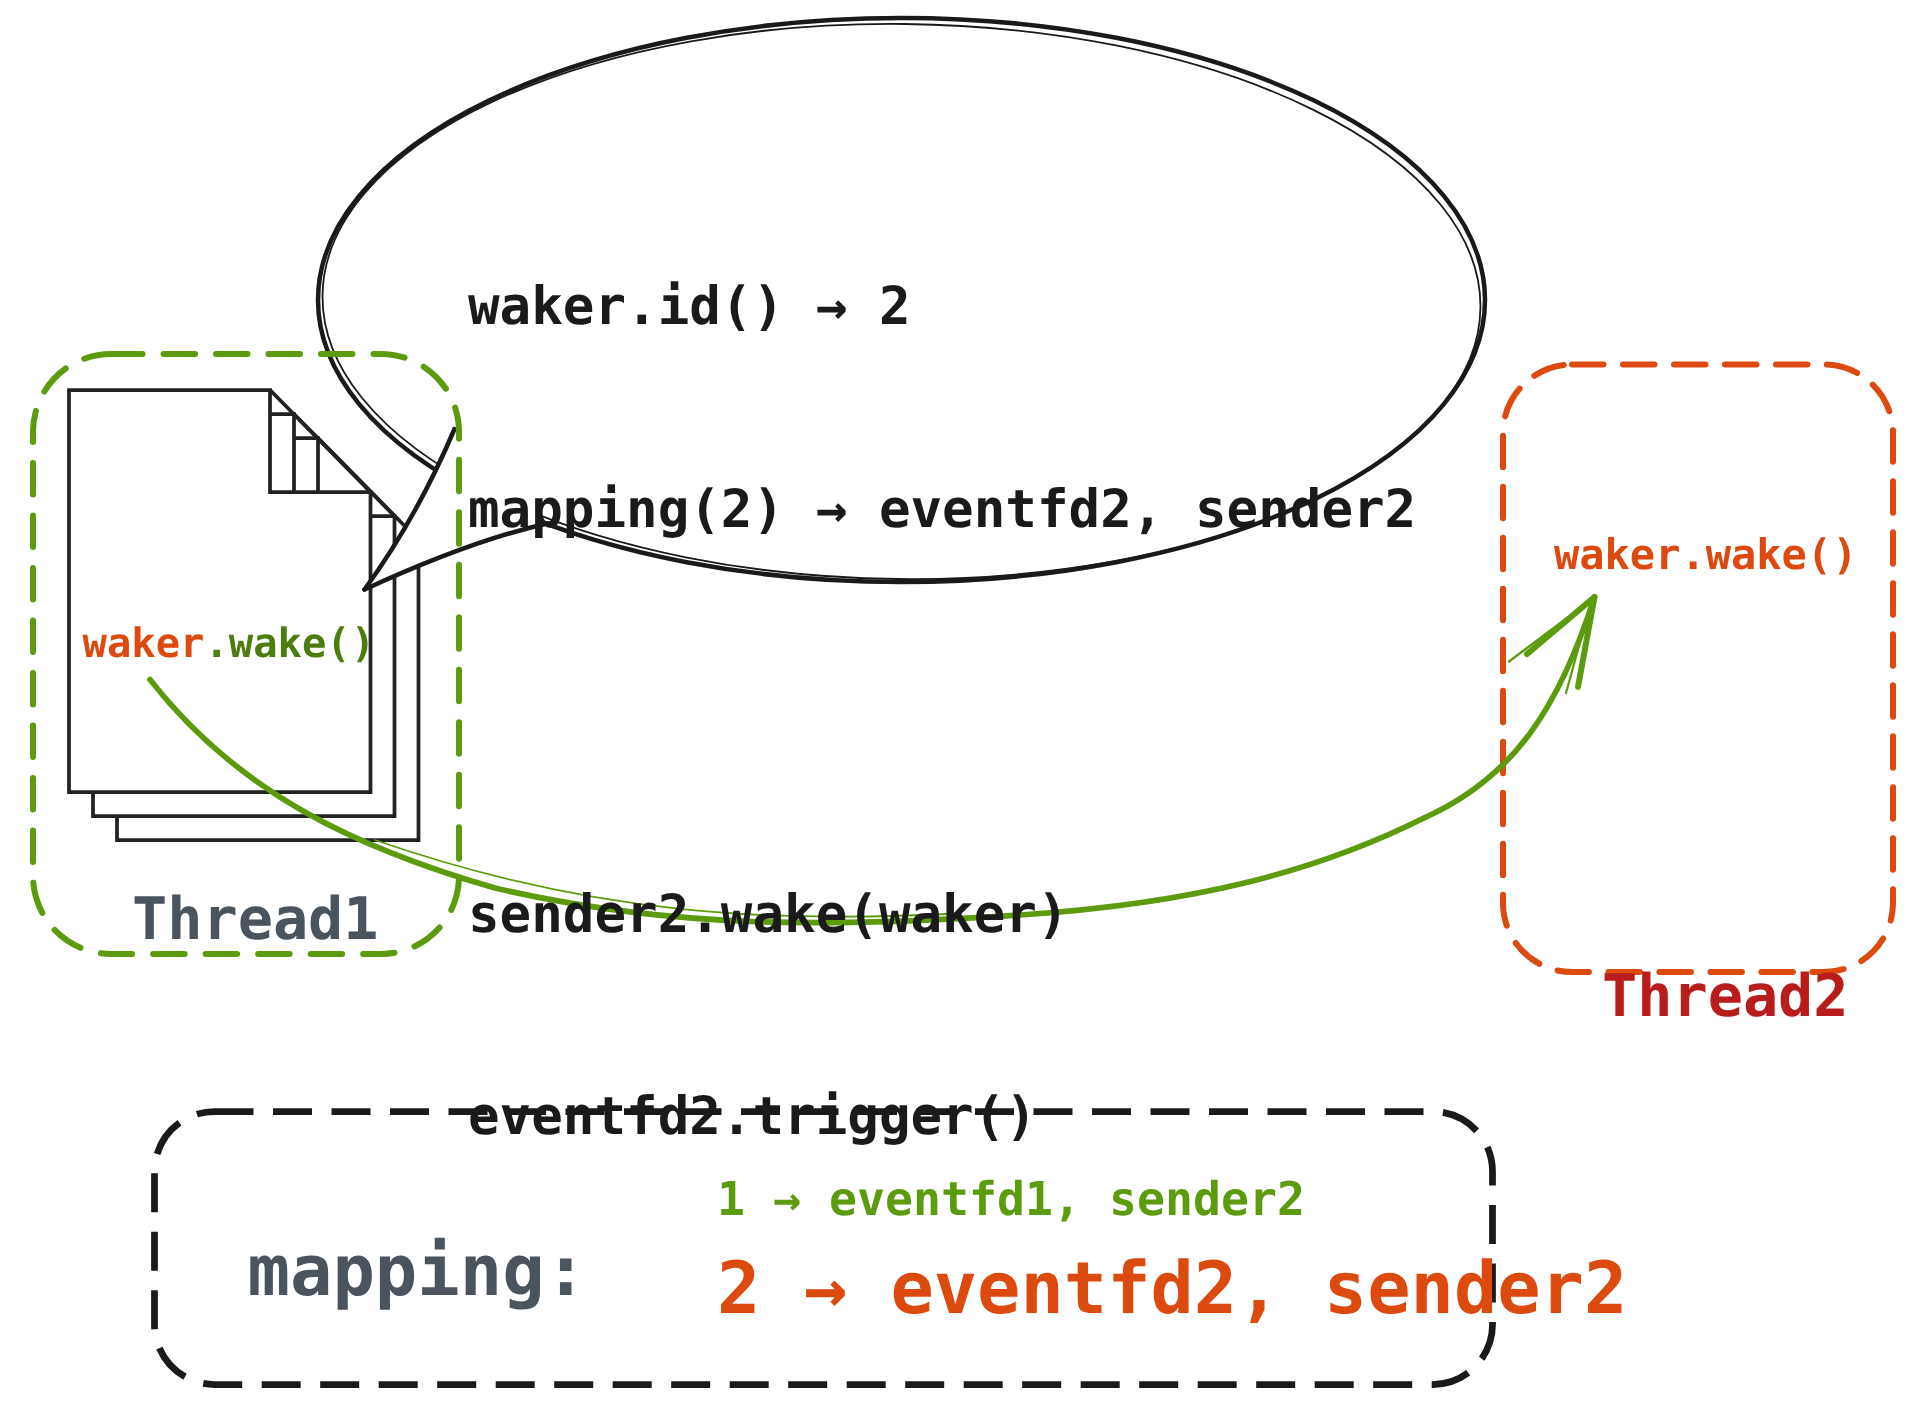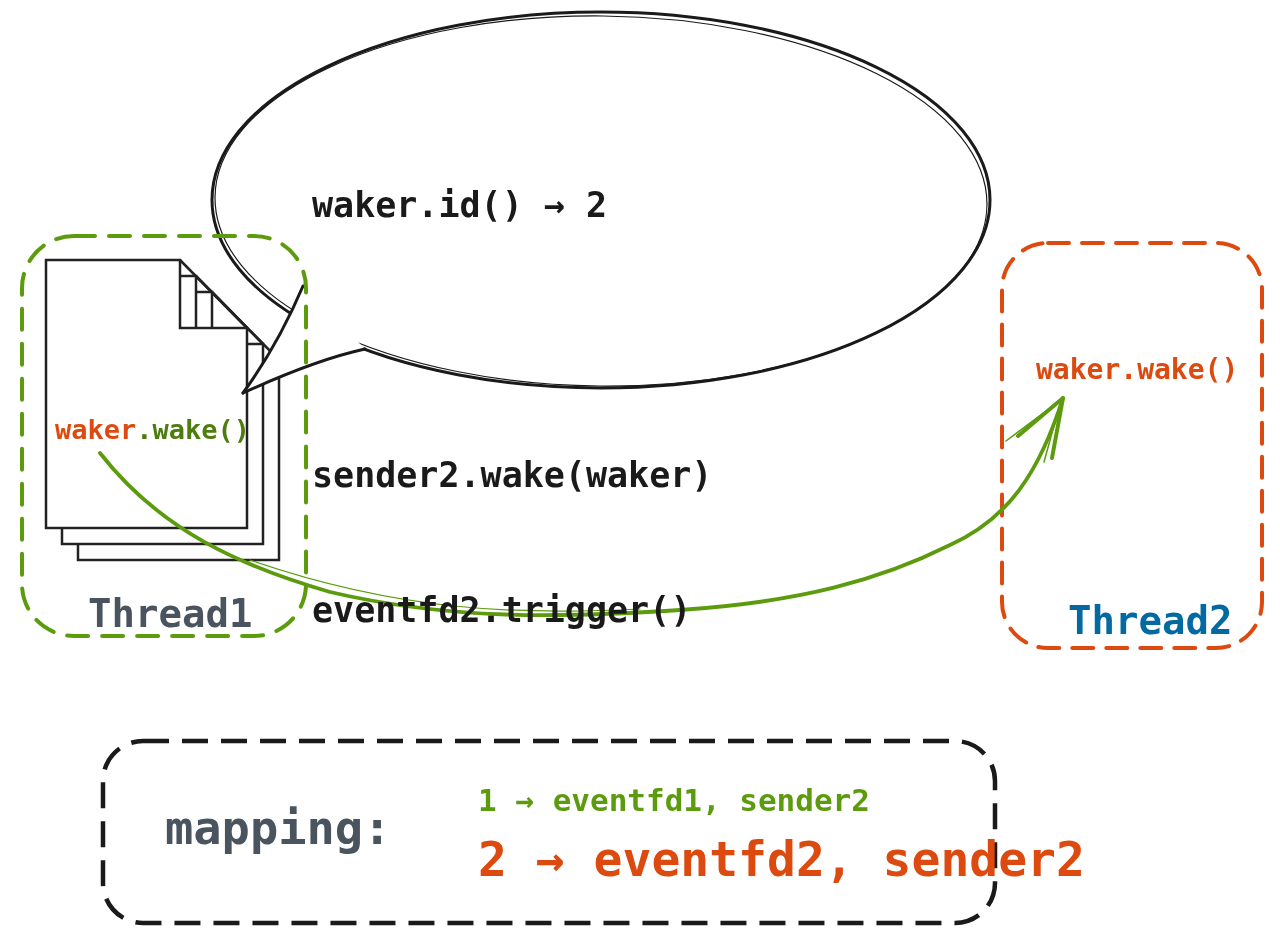--- a/index.html
+++ b/index.html
@@ -7,21 +7,21 @@
          font-family:"DejaVu Sans Mono",monospace;}
   #art{position:absolute;left:0;top:0;width:1280px;height:941px;}
   .txt{position:absolute;white-space:pre;font-weight:bold;}
   .bubble-code{left:312px;top:93px;font-size:35px;line-height:45px;color:#1a1a1a;}
   .bubble-line{min-height:45px;}
   .t1-code{left:55px;top:414px;font-size:27px;}
   .t2-code{left:1036px;top:353px;font-size:28px;}
   .channel-label{left:540px;top:575px;font-size:34px;}
   .t1-label{left:88px;top:591px;font-size:39px;}
   .t2-label{left:1068px;top:598px;font-size:39px;}
-  .map-title{left:165px;top:800px;font-size:47px;}
+  .map-title{left:165px;top:820px;font-size:47px;}
   .map-row1{left:478px;top:782px;font-size:31px;}
   .map-row2{left:478px;top:831px;font-size:48px;}
 </style>
 </head>
 <body>
 
 <div id="stage">
 
   <svg id="art" viewBox="0 0 1280 941" xmlns="http://www.w3.org/2000/svg">
 
@@ -58,30 +58,31 @@
       <path d="M100,453 C160,530 240,566 330,592 C450,620 560,618 680,610 C800,602 880,580 950,545 C1010,518 1040,470 1063,398" stroke-width="3.8"></path>
       <path d="M250,560 C400,612 520,615 640,609" stroke-width="1.2"></path>
       <path d="M1018,436 L1063,398 L1052,458" stroke-width="4"></path>
       <path d="M1006,441 L1058,402" stroke-width="1.5"></path>
       <path d="M1044,462 L1060,404" stroke-width="1.5"></path>
     </g>
   </svg>
 
   <div class="txt bubble-code">
     <div class="bubble-line">waker.id() → 2</div>
+    <div class="bubble-line">mapping(2) → eventfd2, sender2</div>
     <div class="bubble-line"></div>
     <div class="bubble-line">sender2.wake(waker)</div>
     <div class="bubble-line">eventfd2.trigger()</div>
   </div>
 
   <div class="txt t1-code"><span style="color: rgb(221, 74, 16);">waker</span><span style="color: #4d7c0f;">.wake()</span></div>
 
   <div class="txt t2-code" style="color: rgb(221, 74, 16);">waker.wake()</div>
 
 
   <div class="txt t1-label" style="color: rgb(74, 84, 94); text-align: right;">Thread1</div>
-  <div class="txt t2-label" style="color: #0369a1;">Thread2</div>
+  <div class="txt t2-label" style="color: #b91c1c; margin-top: 44px;">Thread2</div>
 
   <div class="txt map-title" style="color: rgb(74, 84, 94);">mapping:</div>
   <div class="txt map-row1" style="color: rgb(92, 155, 13);">1 → eventfd1, sender2</div>
   <div class="txt map-row2" style="color: rgb(221, 74, 16);">2 → eventfd2, sender2</div>
 
 </div>
 
 </body></html>

